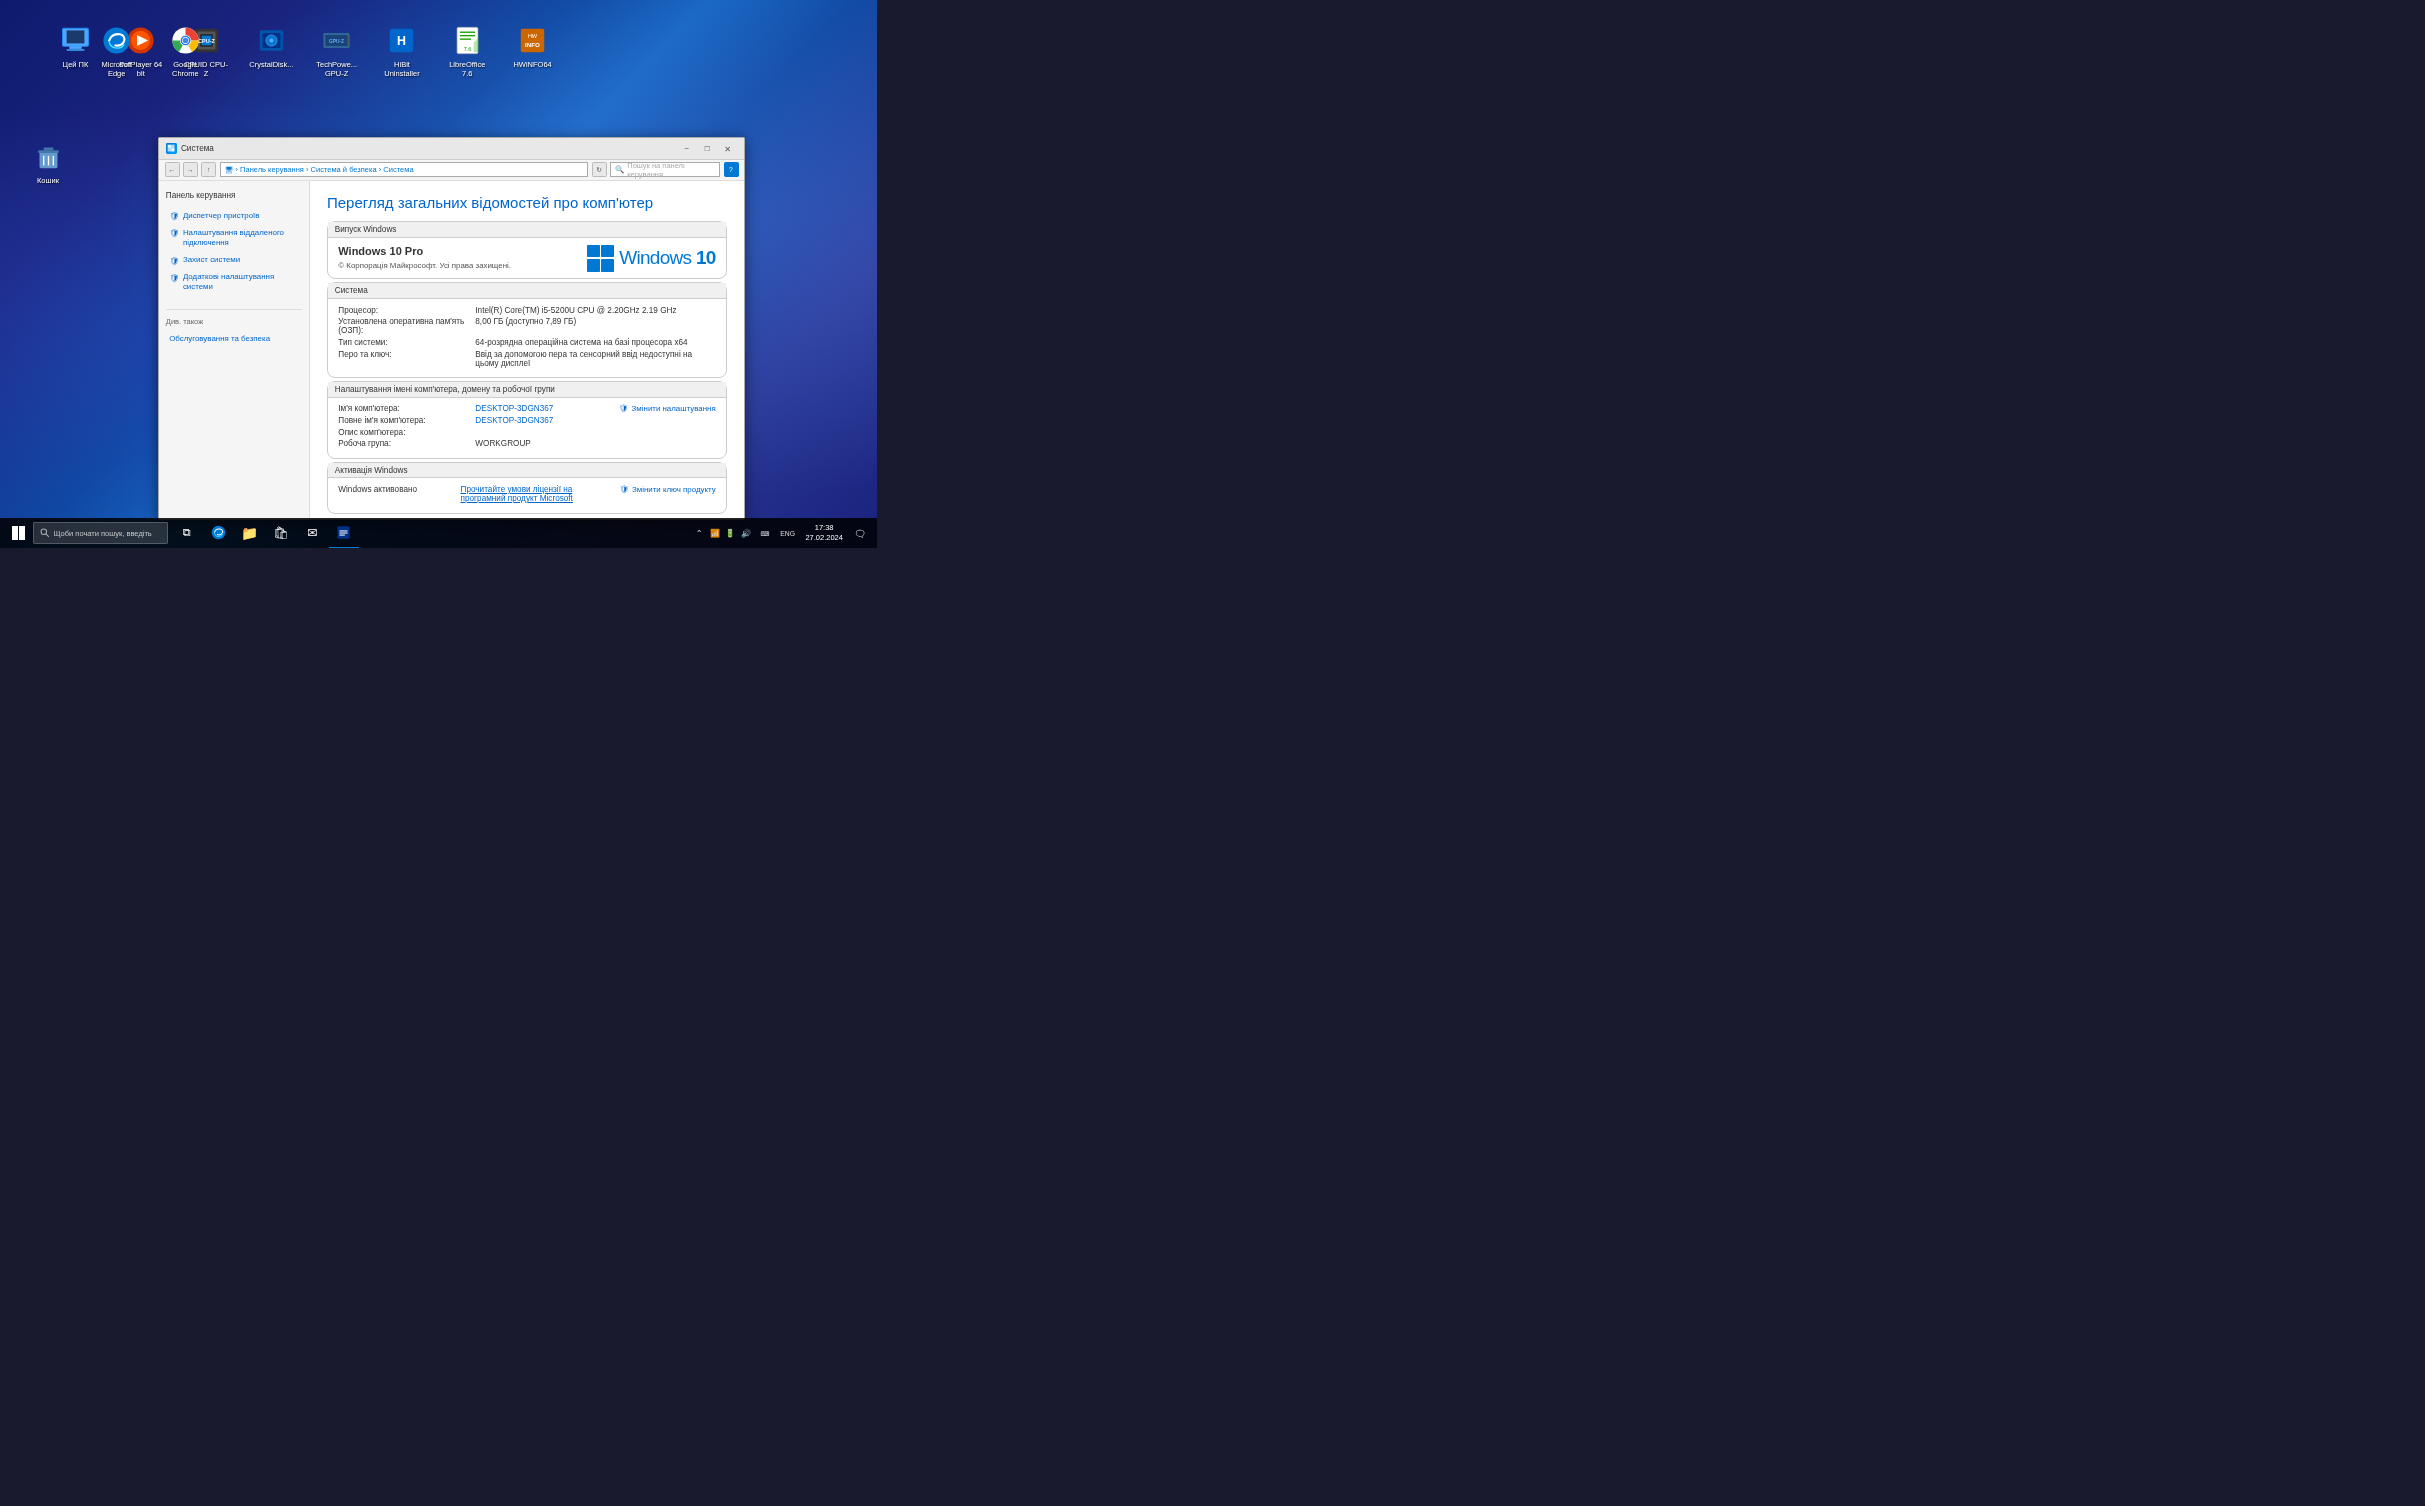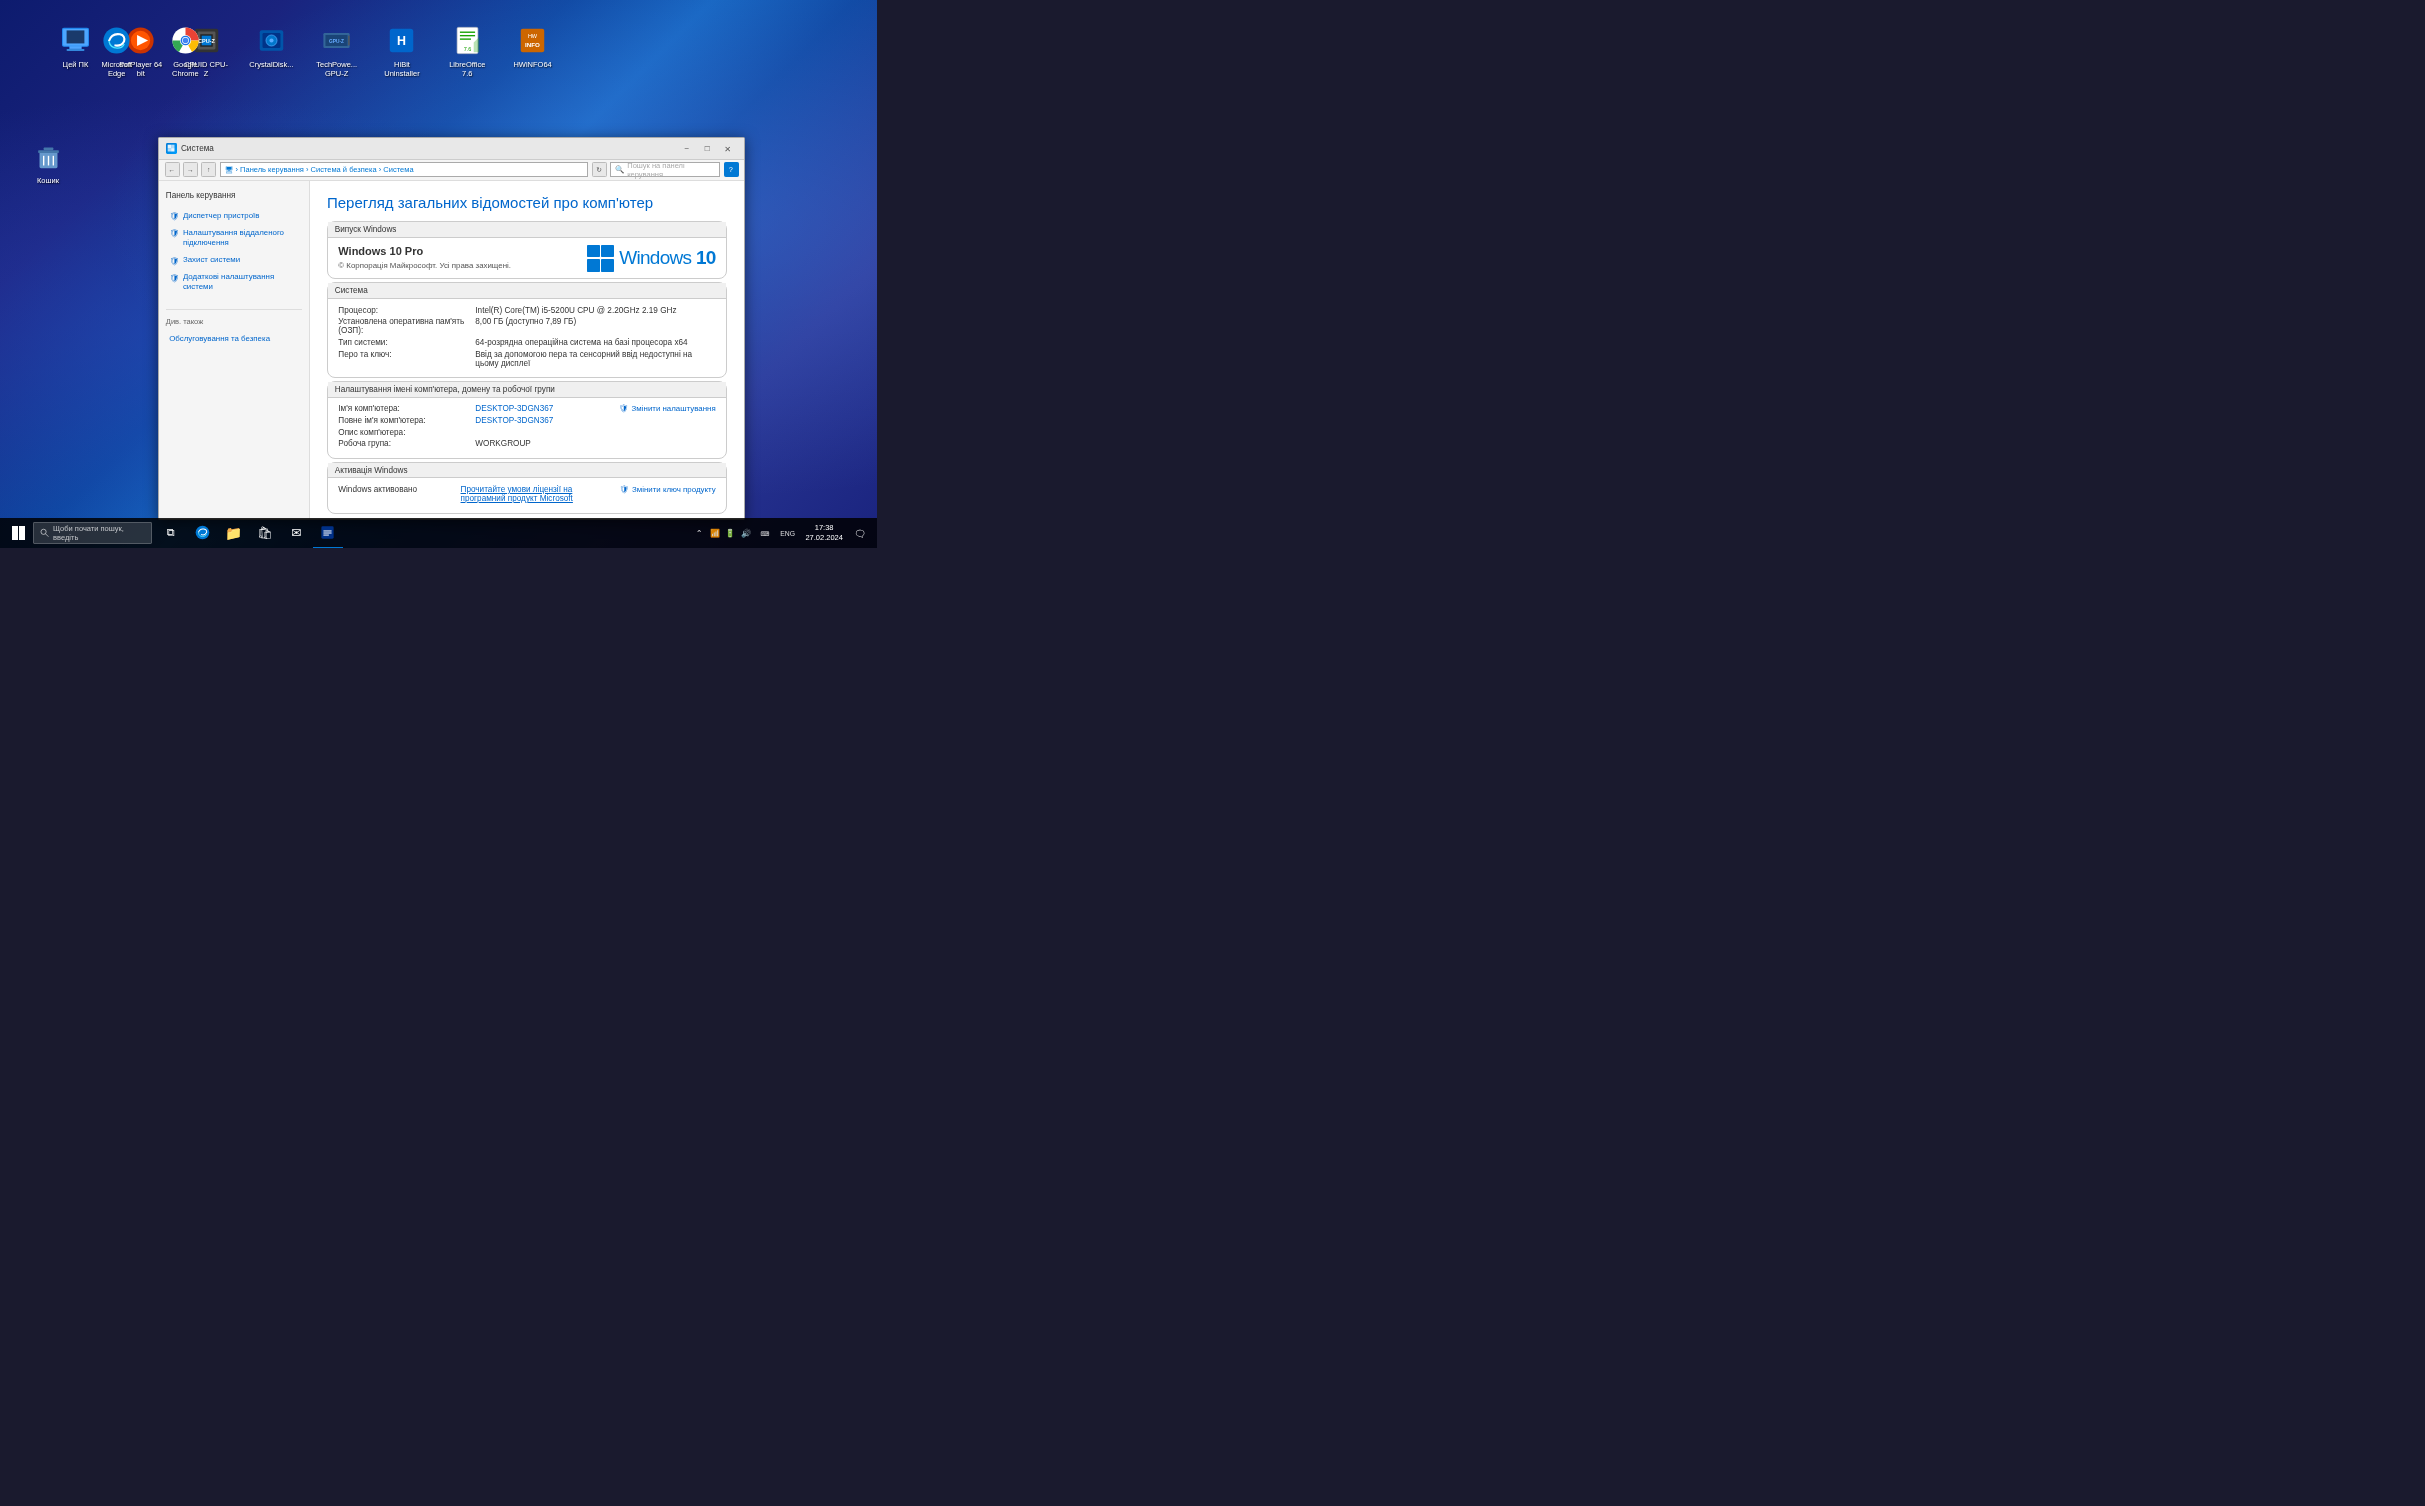--- a/index.html
+++ b/index.html
@@ -387,21 +387,21 @@
       display: flex;
       align-items: center;
       justify-content: center;
       cursor: pointer;
       color: white;
       font-size: 12.3px;
     }
 
     .search-box {
       height: 22px;
-      width: 119px;
+      width: 135px;
       background: rgba(255,255,255,0.15);
       border: 0.7px solid rgba(255,255,255,0.2);
       border-radius: 1.4px;
       display: flex;
       align-items: center;
       padding: 0 5.5px;
       gap: 4.1px;
       cursor: text;
     }
 

